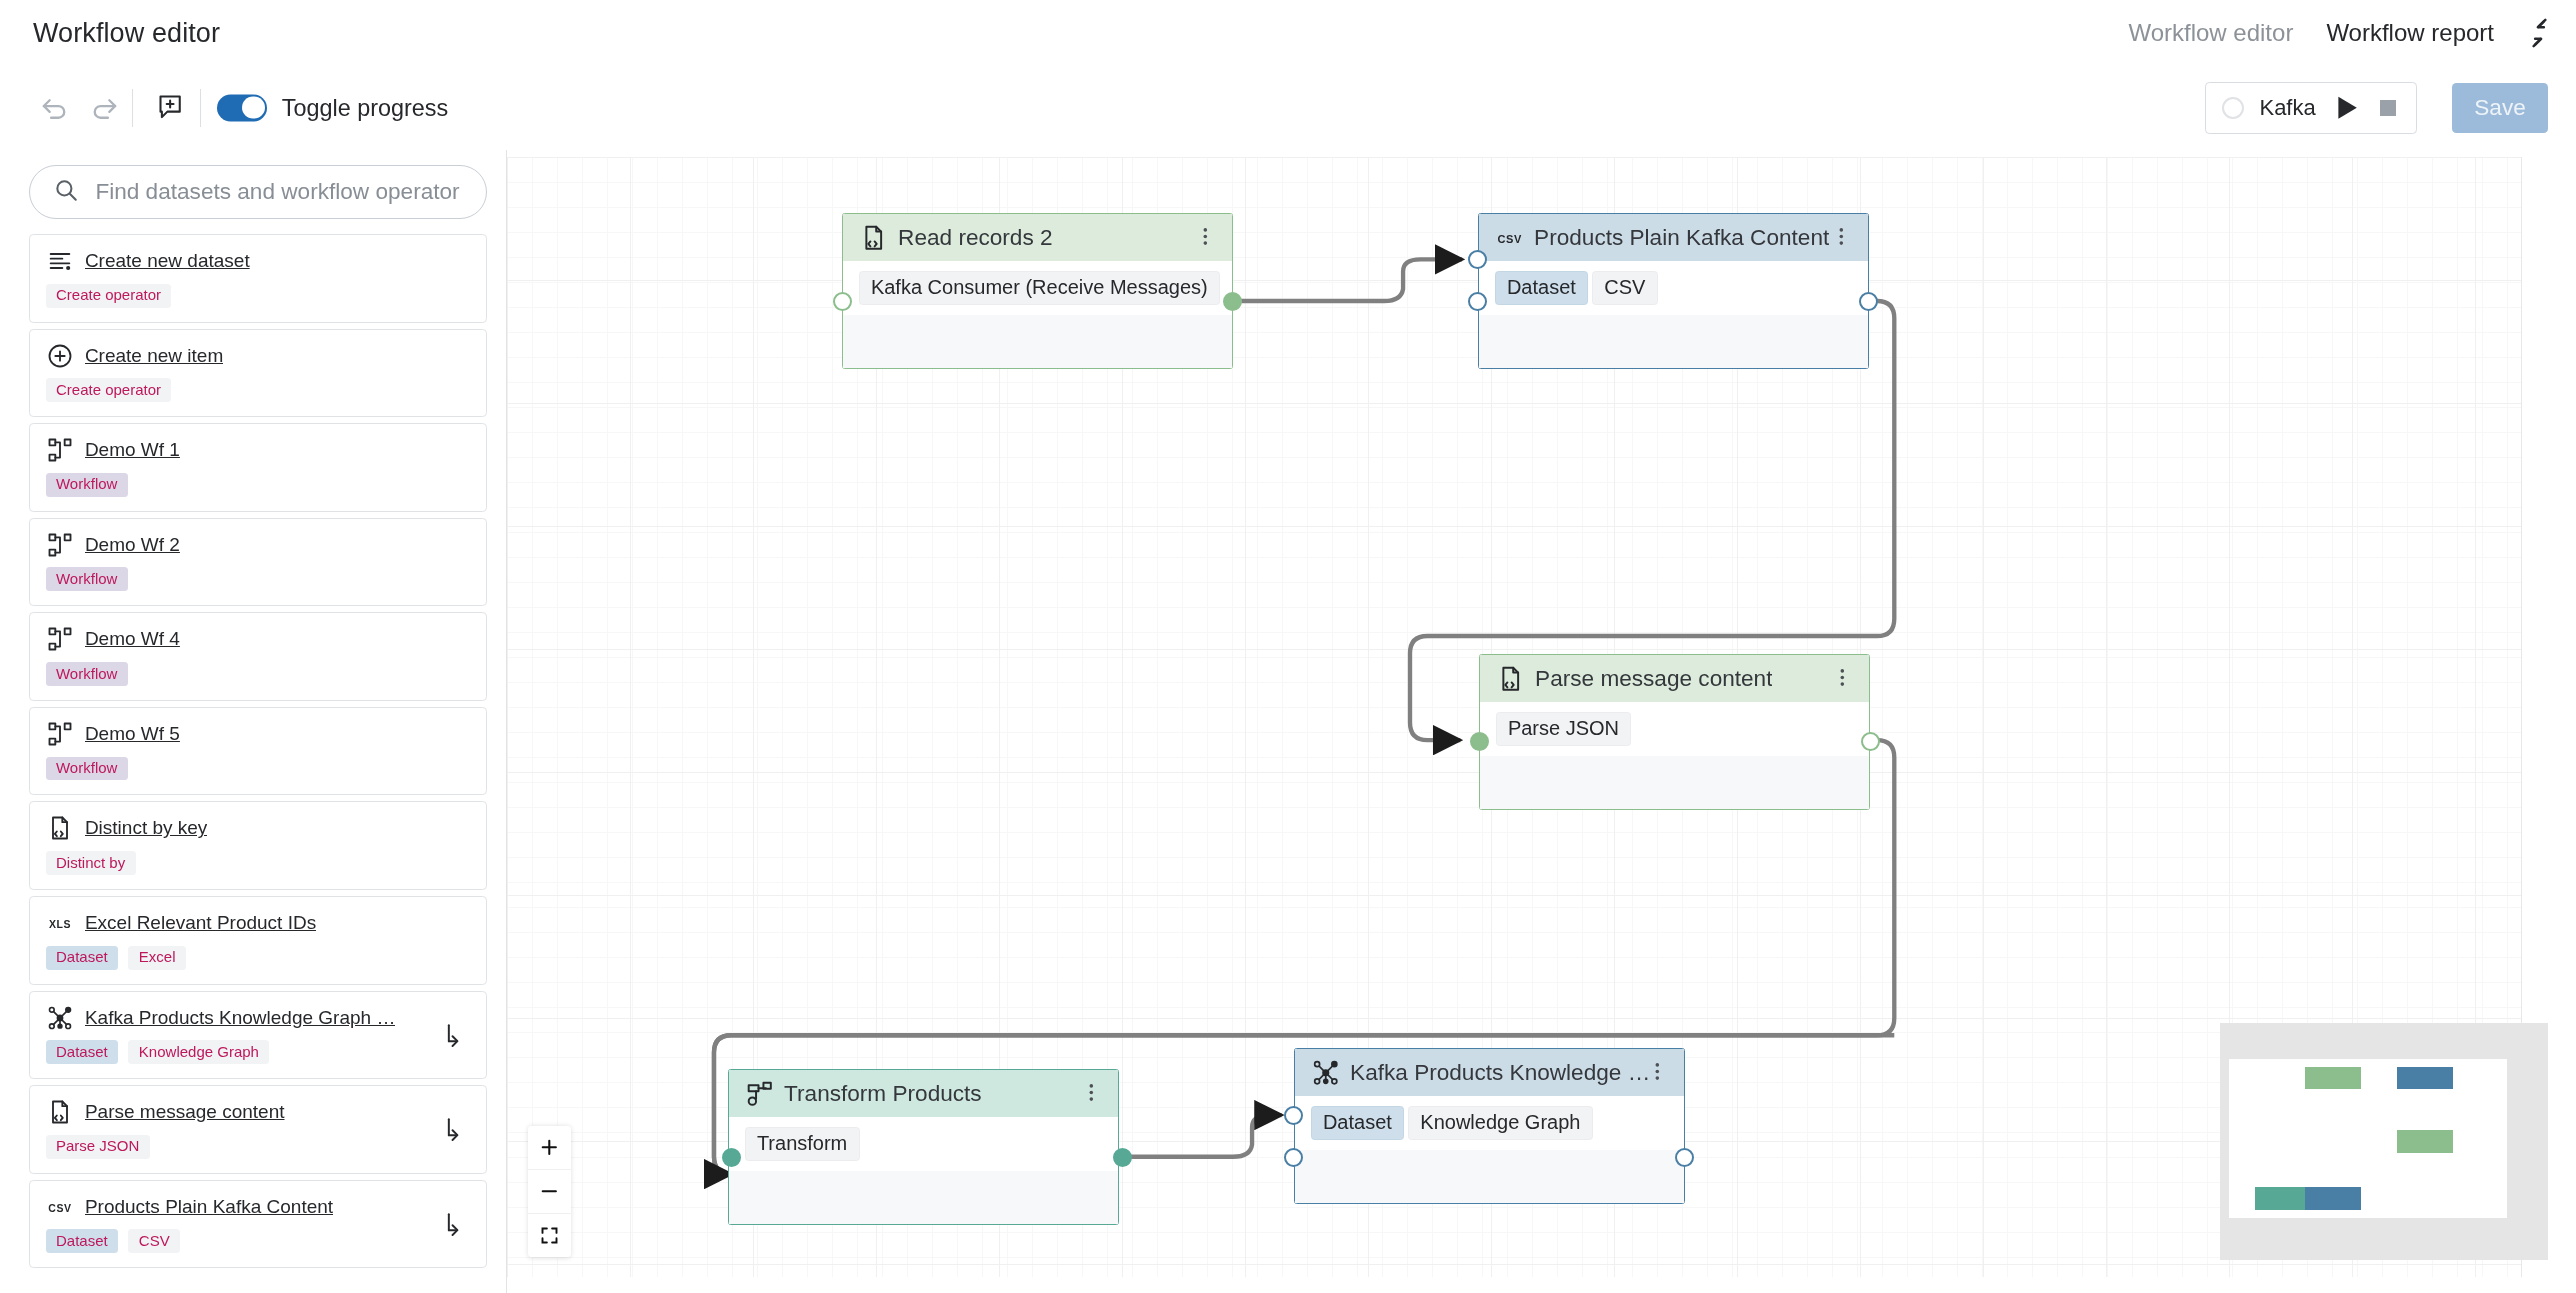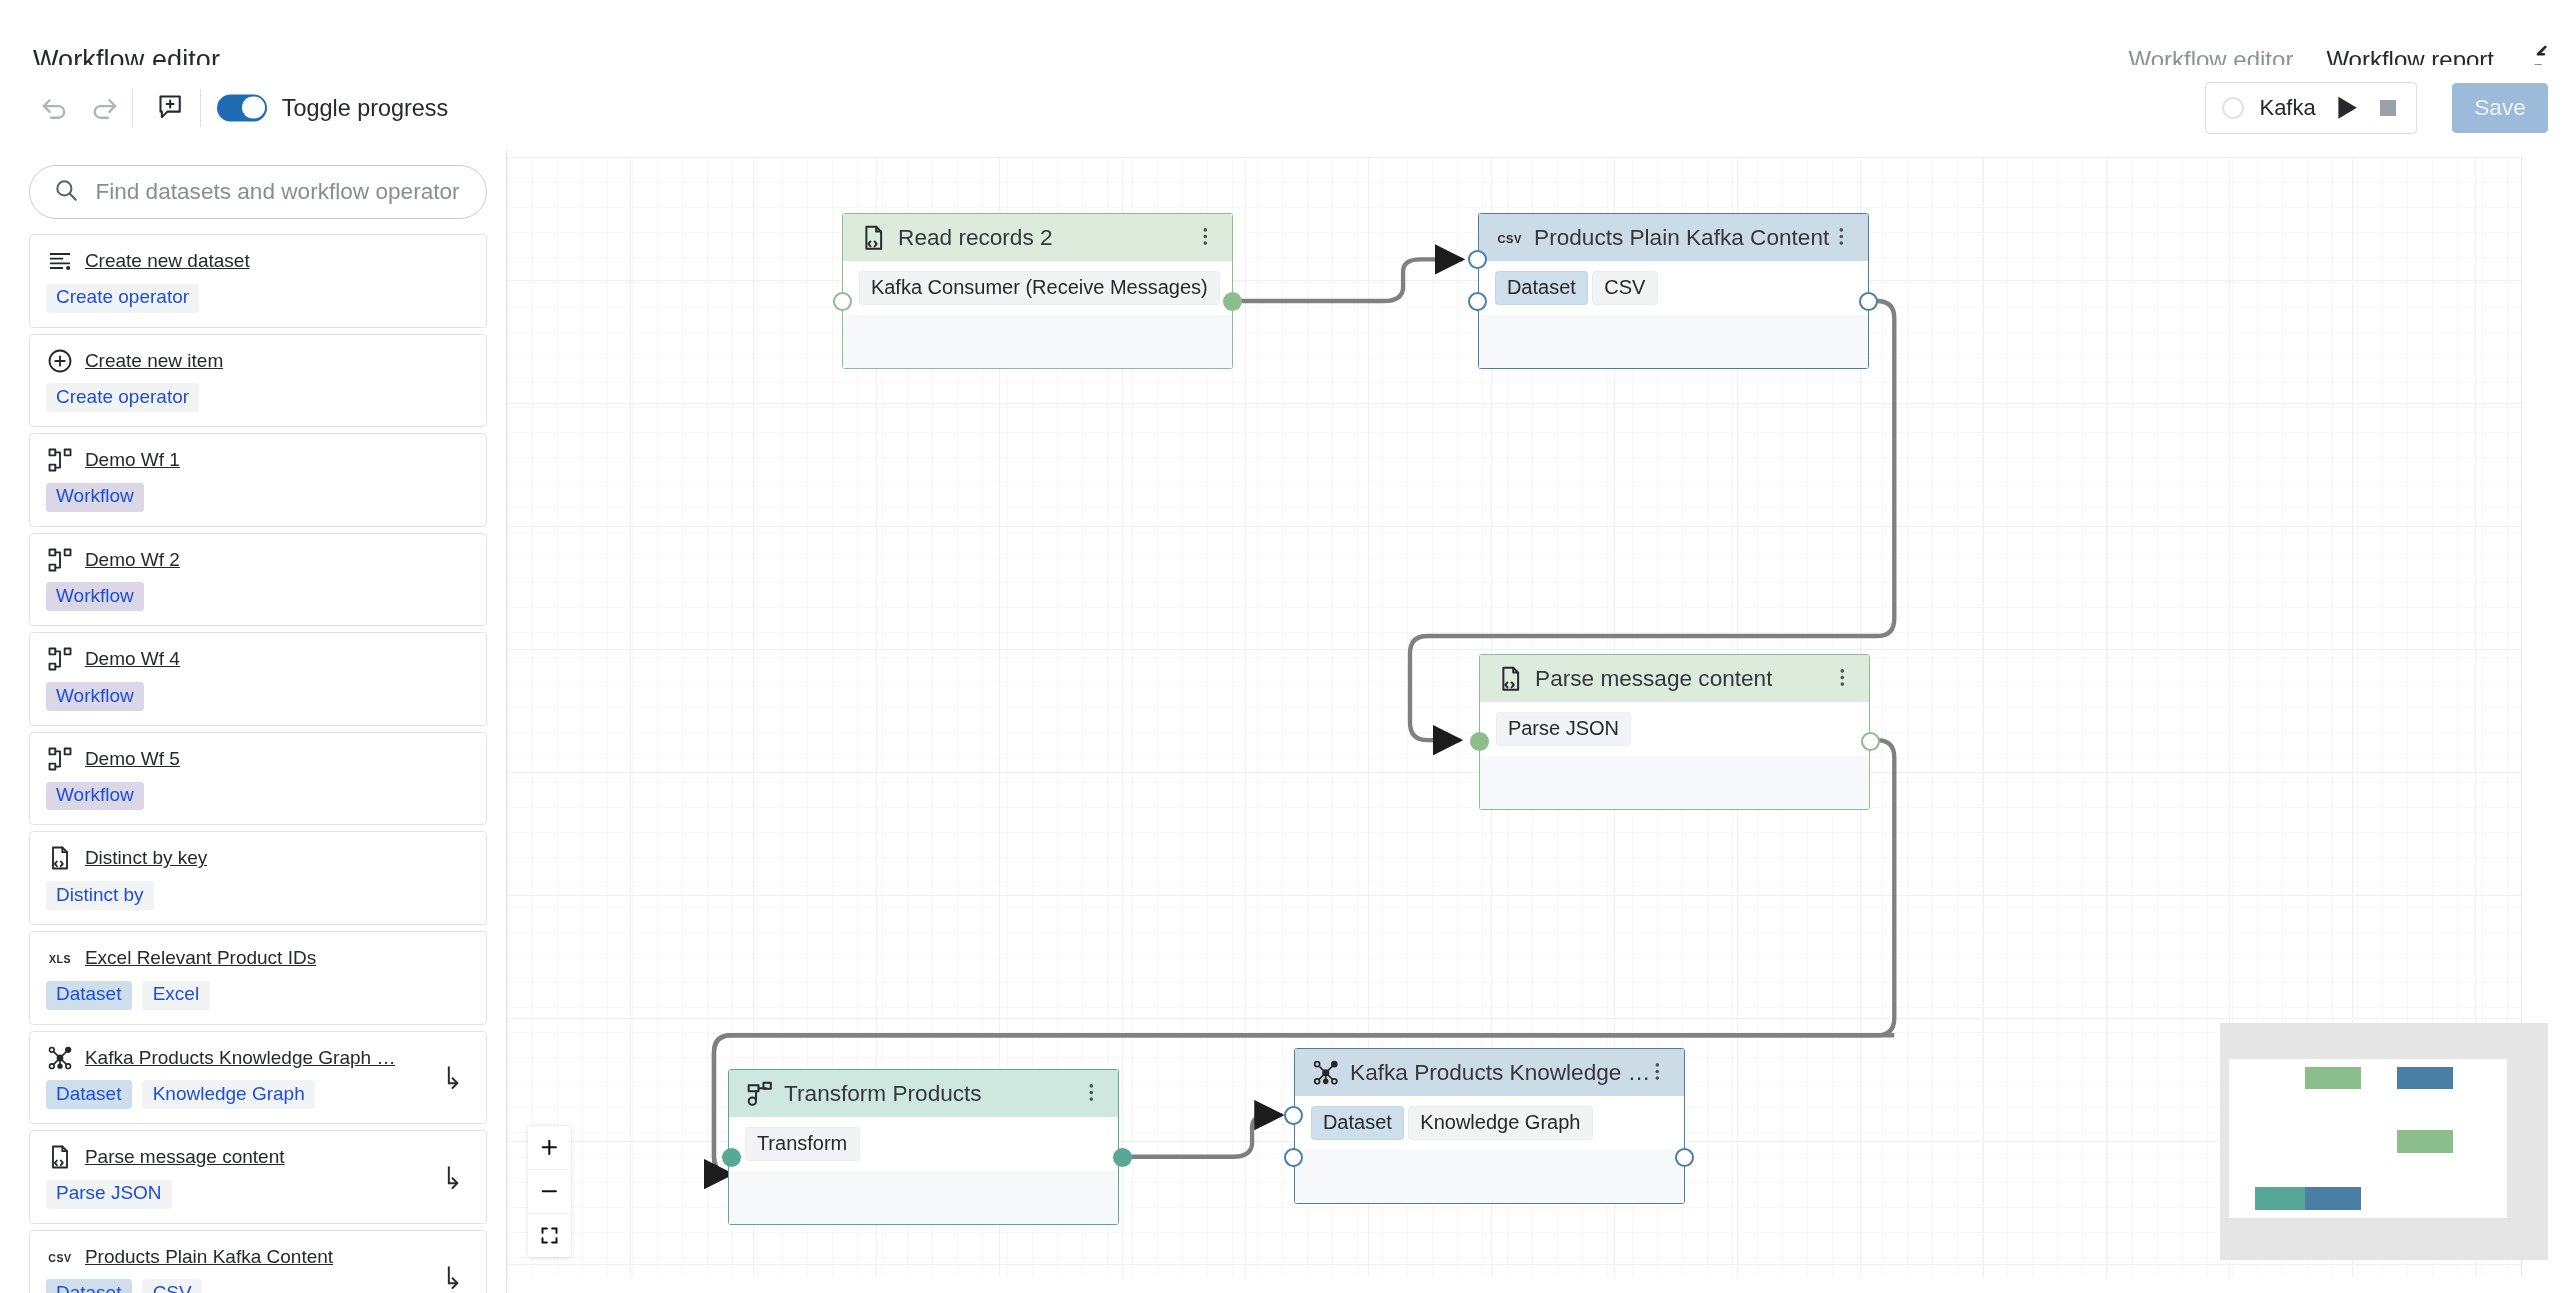--- a/index.html
+++ b/index.html
@@ -9,21 +9,21 @@
     background: #ffffff;
     font-family: "Liberation Sans", sans-serif;
     -webkit-font-smoothing: antialiased;
   }
   #root { position: relative; width: 2576px; height: 1294px; }
 
   
   .topbar {
     position: absolute; left: 0; top: 0; width: 2576px; height: 65px;
     background: #ffffff; border-bottom: 0.9px solid #e3e3e3;
-    display: flex; align-items: center; margin-top: 27px;
+    display: flex; align-items: center;
   }
   .topbar-title {
     position: absolute; left: 33px; top: 50%; transform: translateY(-50%);
     font-size: 27px; color: #26282b; letter-spacing: 0.1px;
   }
   .topbar-tabs {
     position: absolute; right: 82px; top: 50%; transform: translateY(-50%);
     display: flex; align-items: center; gap: 33px;
   }
   .topbar-tab { font-size: 24px; color: #8d9299; white-space: nowrap; cursor: pointer; }
@@ -103,22 +103,22 @@
   .list-item {
     position: relative; box-sizing: border-box; width: 458px;
     border: 0.9px solid #e0e3e6; border-radius: 4.3px; background: #fff;
     margin-bottom: 6px; padding: 12px 15.6px 14px 15.6px; cursor: pointer;
   }
   .li-head { display: flex; align-items: center; gap: 11.3px; }
   .li-icon { width: 28px; height: 28px; flex: none; display:flex; align-items:center; justify-content:flex-end; }
   .li-title { font-size: 19px; color: #26282b; white-space: nowrap; overflow: hidden; text-decoration: underline; }
   .li-tags { display: flex; gap: 10.4px; margin-top: 8.7px; }
   .tag {
-    font-size: 19px; padding: 2.6px 10.4px 4.3px 10.4px; border-radius: 3.5px;
-    background: #f2f3f5; color: #1d4ed8; white-space: nowrap;
+    font-size: 15px; padding: 2.6px 10.4px 4.3px 10.4px; border-radius: 3.5px;
+    background: #f2f3f5; color: #be185d; white-space: nowrap;
   }
   .tag.ds { background: #cedfeb; }
   .tag.wf { background: #dcd7e6; }
   .li-drop {
     position: absolute; right: 17.4px; top: 50%; transform: translateY(-50%);
     width: 29.5px; height: 29.5px;
   }
   .sidebar-divider {
     position: absolute; left: 506px; top: 150px; width: 0.9px; height: 1143px;
     background: #e3e3e3;

